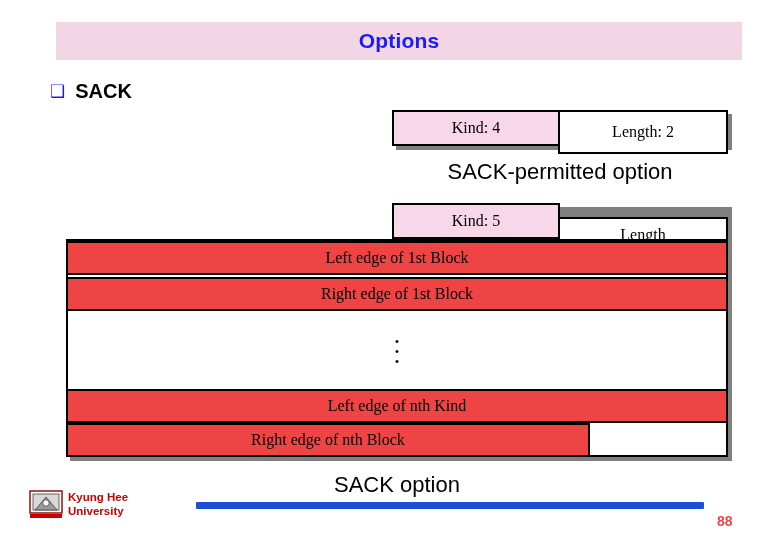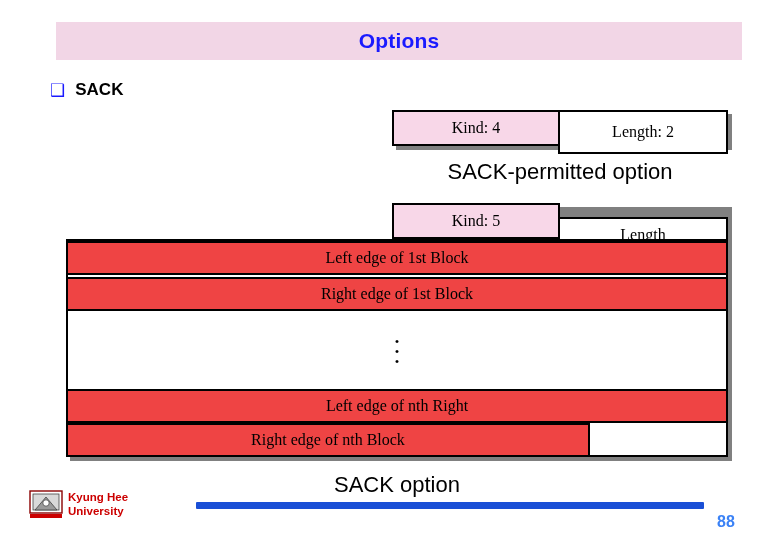--- a/index.html
+++ b/index.html
@@ -47,21 +47,21 @@
   }
   .bullet-glyph {
     color: #1a1aff;
     font-size: 17px;
     line-height: 1;
     font-family: "DejaVu Sans", sans-serif;
   }
   .bullet-label {
     color: #000000;
     font-weight: bold;
-    font-size: 17px;
+    font-size: 20px;
   }
 
   
   .diagram {
     position: absolute;
     left: 0;
     top: 0;
     width: 780px;
     height: 540px;
   }
@@ -128,23 +128,23 @@
     top: 502px;
     width: 508px;
     height: 7px;
     background: #1a4fd6;
     border-radius: 1px;
   }
   .page-num {
     position: absolute;
     left: 717px;
     top: 513px;
-    font-size: 16px;
-    font-weight: bold;
-    color: #3b82f6;
+    font-size: 14px;
+    font-weight: bold;
+    color: #ef4444;
   }
 </style>
 </head>
 <body>
 
 <div class="title-bar">
   <span class="title-text">Options</span>
 </div>
 
 <div class="bullet-row">
@@ -183,21 +183,21 @@
     <span>Right edge of 1st Block</span>
   </div>
 
   <div class="dots" style="left:66px; top:330px; width:662px;">
     <span>.</span>
       <span>.</span>
       <span>.</span>
   </div>
 
   <div class="row-box cell-yellow" style="left:66px; top:389px; width:662px; height:34px;">
-    <span>Left edge of  nth Right</span>
+    <span>Left edge of  nth Kind</span>
   </div>
   <div class="row-box cell-yellow" style="left:66px; top:423px; width:524px; height:34px;">
     <span>Right edge of nth Block</span>
   </div>
 
   <div class="caption" style="left:66px; top:472px; width:662px;">
     <span>SACK option</span>
   </div>
 </div>
 

